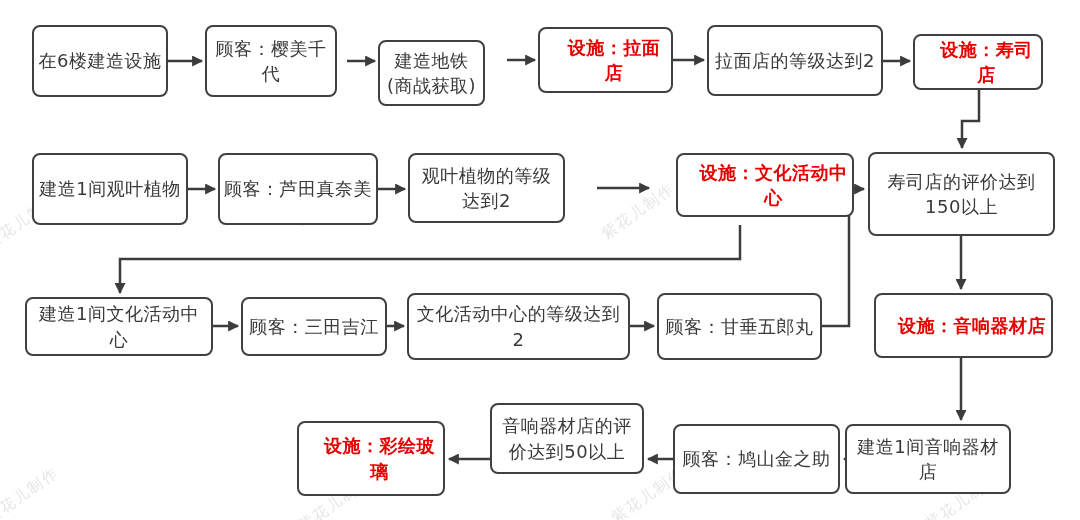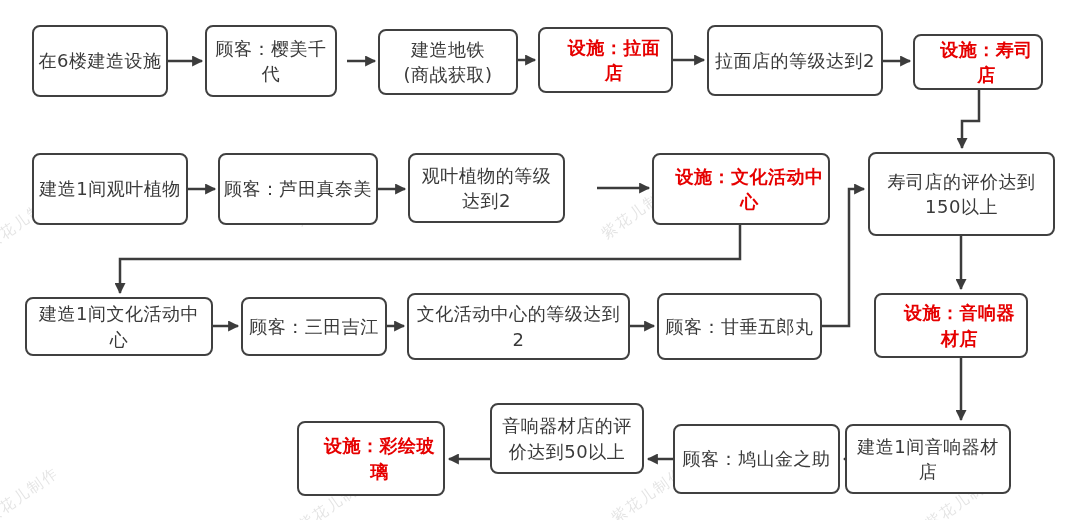--- a/index.html
+++ b/index.html
@@ -59,38 +59,38 @@
     <path d="M822,326 H849 V189 H864" marker-end="url(#arrow)"></path>
     <path d="M961,226 V289" marker-end="url(#arrow)"></path>
     <path d="M961,358 V420" marker-end="url(#arrow)"></path>
     <path d="M877,459 H844" marker-end="url(#arrow)"></path>
     <path d="M673,459 H648" marker-end="url(#arrow)"></path>
     <path d="M490,459 H449" marker-end="url(#arrow)"></path>
   </svg>
 
   <div class="node" style="left:32px;top:25px;width:136px;height:72px">在6楼建造设施</div>
   <div class="node" style="left:205px;top:25px;width:132px;height:72px">顾客：樱美千代</div>
-  <div class="node" style="left:378px;top:29px;width:140px;height:66px">建造地铁
+  <div class="node" style="left:378px;top:40px;width:107px;height:66px">建造地铁
 (商战获取)</div>
   <div class="node highlight" style="left:538px;top:27px;width:135px;height:66px">设施：拉面店</div>
   <div class="node" style="left:707px;top:25px;width:176px;height:71px">拉面店的等级达到2</div>
   <div class="node highlight" style="left:913px;top:34px;width:130px;height:56px">设施：寿司店</div>
 
   <div class="node" style="left:32px;top:153px;width:156px;height:72px">建造1间观叶植物</div>
   <div class="node" style="left:218px;top:153px;width:160px;height:72px">顾客：芦田真奈美</div>
   <div class="node" style="left:408px;top:153px;width:157px;height:70px">观叶植物的等级达到2</div>
-  <div class="node highlight" style="left:652px;top:153px;width:178px;height:72px">设施：文化活动中心</div>
+  <div class="node highlight" style="left:676px;top:153px;width:178px;height:64px">设施：文化活动中心</div>
   <div class="node" style="left:868px;top:152px;width:187px;height:84px">寿司店的评价达到
 150以上</div>
 
   <div class="node" style="left:25px;top:297px;width:188px;height:59px">建造1间文化活动中心</div>
   <div class="node" style="left:241px;top:297px;width:146px;height:59px">顾客：三田吉江</div>
   <div class="node" style="left:407px;top:293px;width:223px;height:67px">文化活动中心的等级达到2</div>
   <div class="node" style="left:657px;top:293px;width:165px;height:67px">顾客：甘垂五郎丸</div>
-  <div class="node highlight" style="left:874px;top:293px;width:154px;height:65px">设施：音响器材店</div>
+  <div class="node highlight" style="left:874px;top:293px;width:179px;height:65px">设施：音响器材店</div>
 
   <div class="node highlight" style="left:297px;top:421px;width:148px;height:75px">设施：彩绘玻璃</div>
   <div class="node" style="left:490px;top:403px;width:154px;height:71px">音响器材店的评
 价达到50以上</div>
   <div class="node" style="left:673px;top:424px;width:167px;height:70px">顾客：鸠山金之助</div>
   <div class="node" style="left:845px;top:424px;width:166px;height:70px">建造1间音响器材店</div>
 
 </div>
 
 </body></html>

